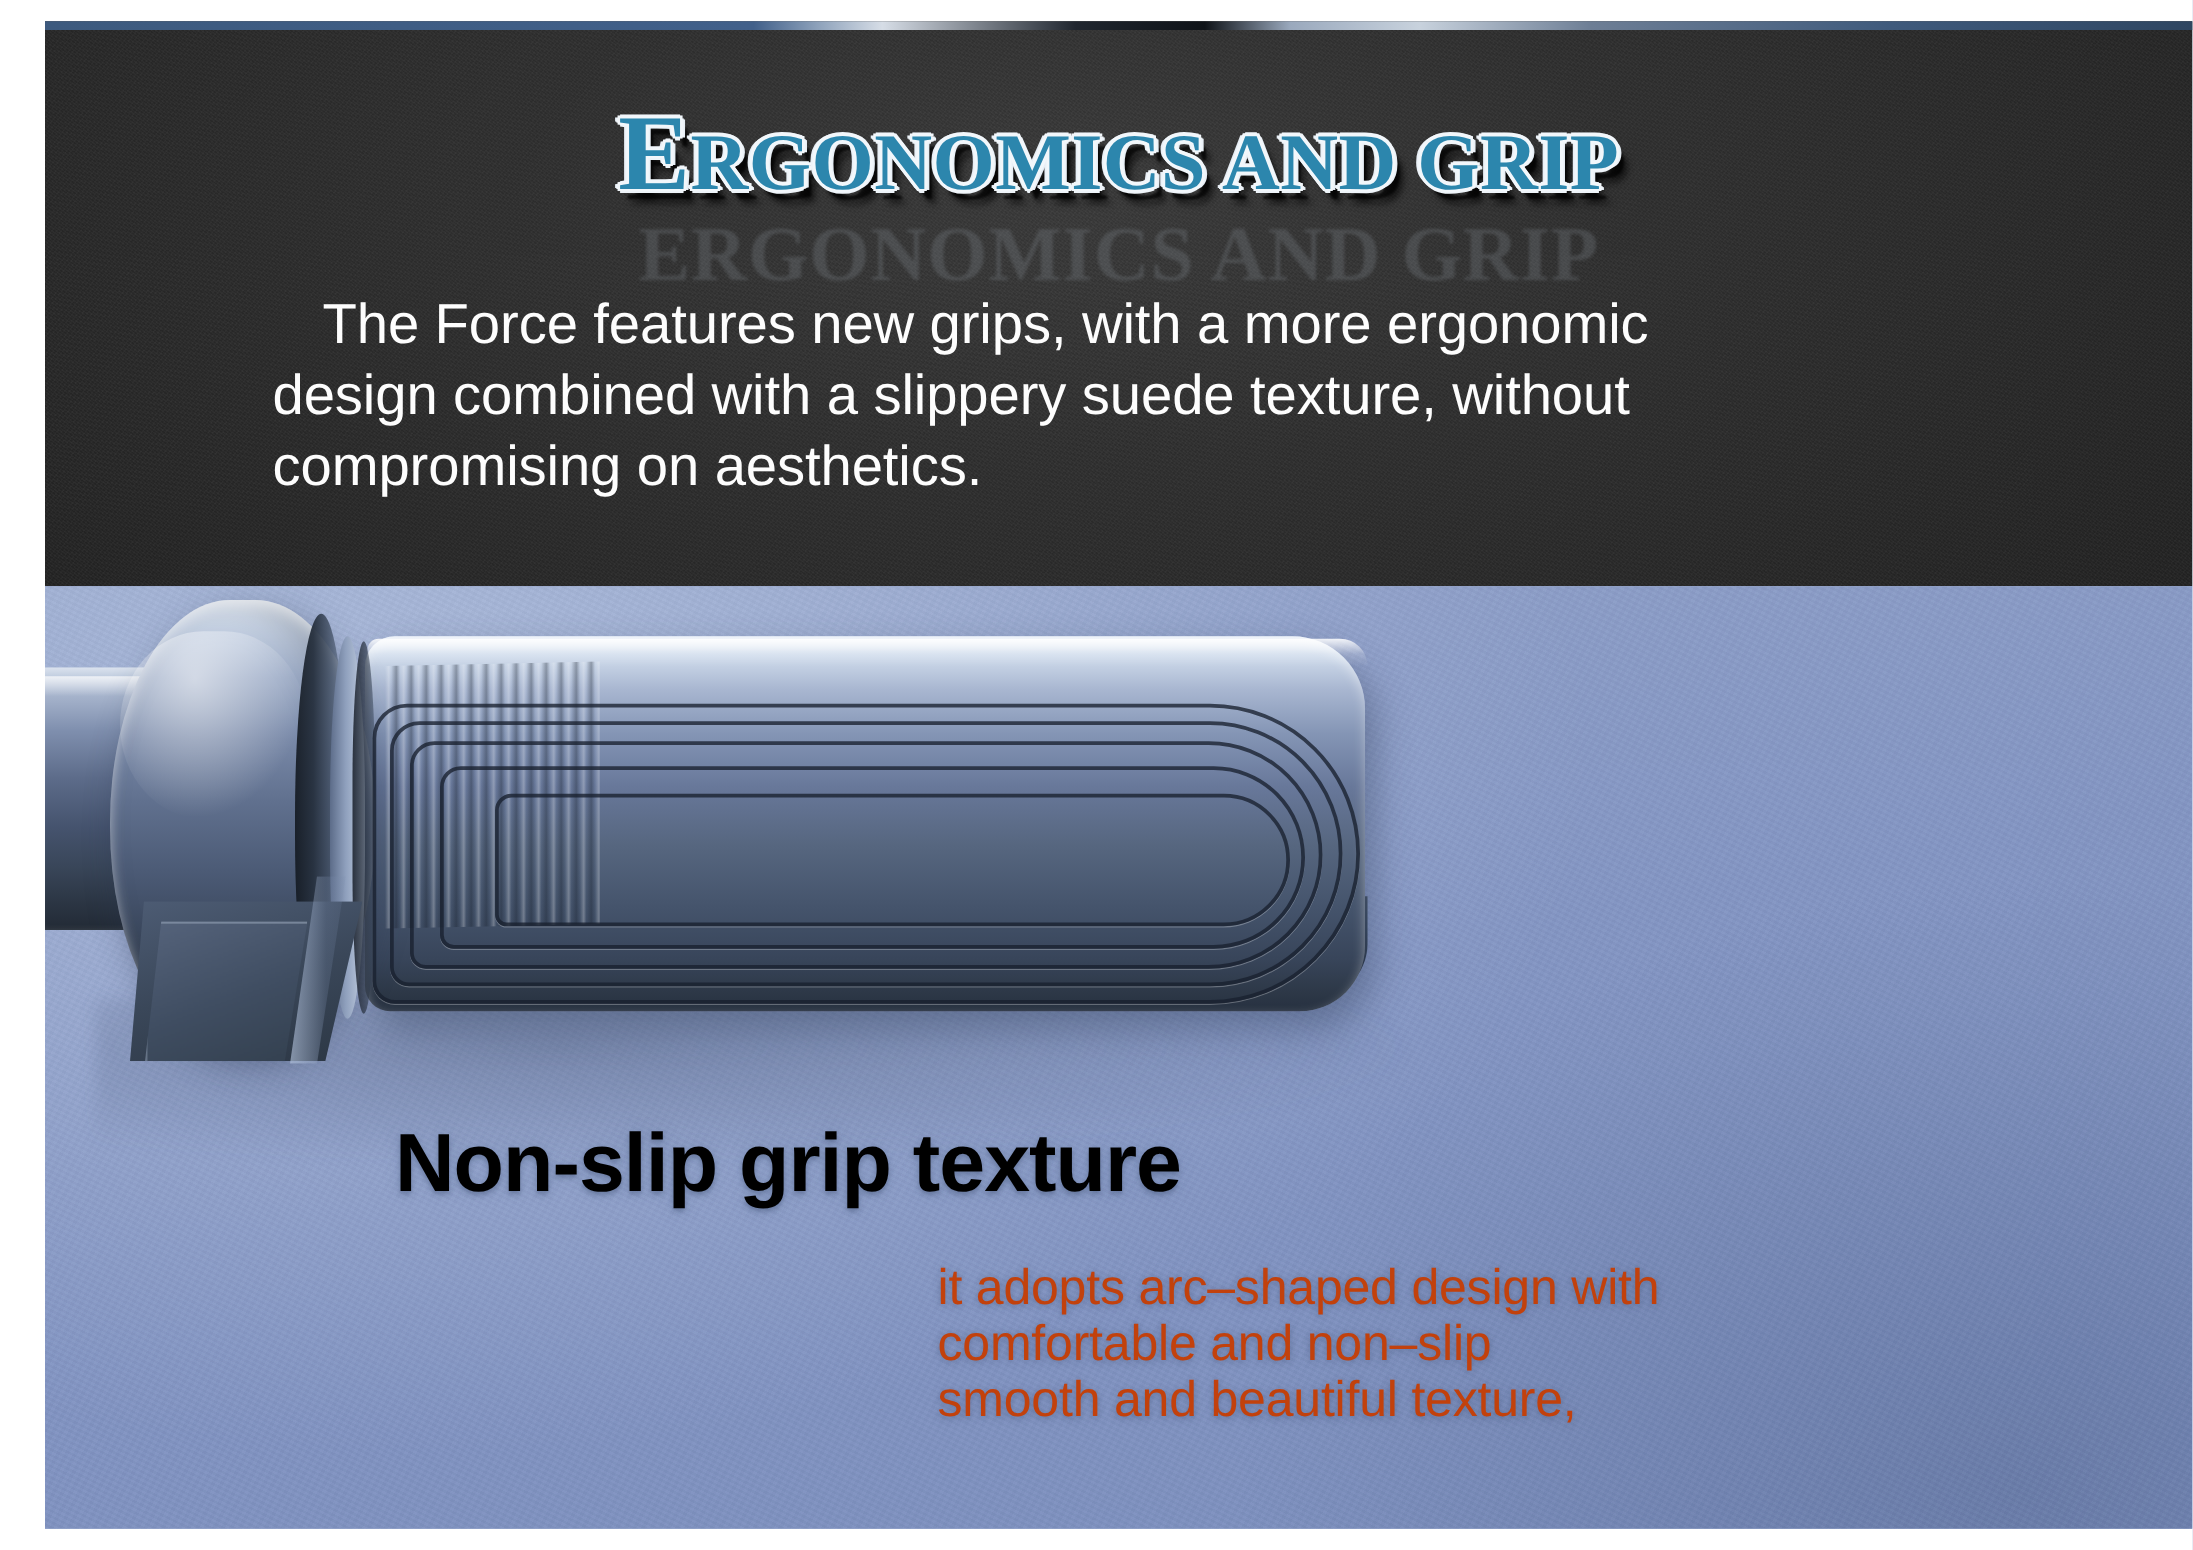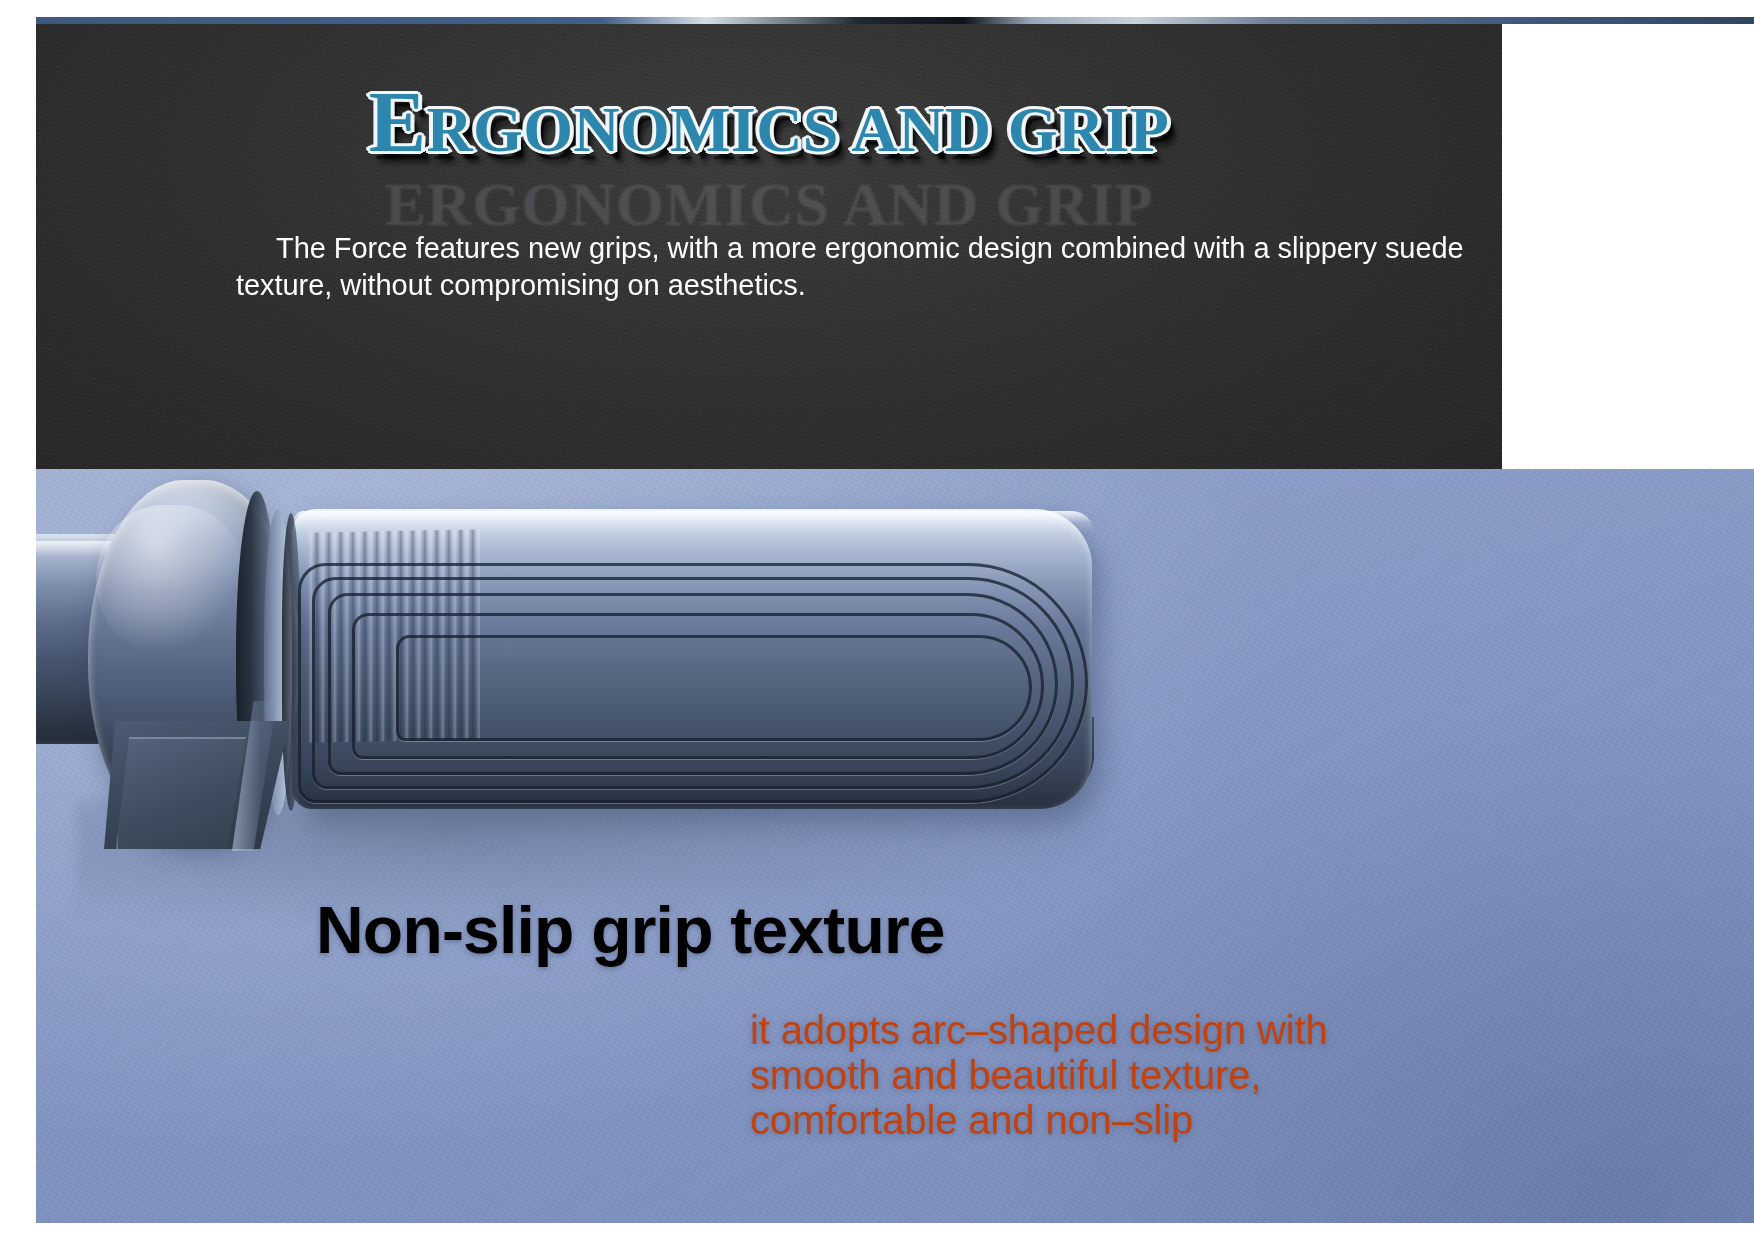--- a/index.html
+++ b/index.html
@@ -18,21 +18,21 @@
     width: 1754px;
     height: 1240px;
     background: #ffffff;
   }
 
   
   .dark-panel {
     position: absolute;
     left: 36px;
     top: 17px;
-    width: 1466px;
+    width: 1718px;
     height: 452px;
     background:
       radial-gradient(ellipse 1100px 500px at 48% 30%, #3a3a3a 0%, #2e2e2e 45%, #232323 100%);
     overflow: hidden;
   }
   
   .dark-panel::after {
     content: "";
     position: absolute;
     inset: 0;
@@ -108,26 +108,25 @@
   }
 
   
   .body-copy {
     position: absolute;
     left: 182px;
     top: 213px;
     width: 1240px;
     z-index: 2;
     font-family: "Liberation Sans Narrow", "Liberation Sans", sans-serif;
-    font-size: 29px;
+    font-size: 45px;
     line-height: 1.27;
     color: #fdfdfd;
     letter-spacing: -0.002em;
     text-indent: 40px;
-    margin-left: 18px;
   }
 
   
   .photo {
     position: absolute;
     left: 36px;
     top: 469px;
     width: 1718px;
     height: 754px;
     background: #8496c4;
@@ -456,17 +455,17 @@
 
     <div class="lever"></div>
     <div class="lever-pad"></div>
     <div class="lever-edge"></div>
   </div>
 
   <div class="photo-heading">Non-slip grip texture</div>
 
   <div class="photo-caption">
     <span>it adopts arc–shaped design with</span>
+    <span>comfortable and non–slip</span>
     <span>smooth and beautiful texture,</span>
-    <span>comfortable and non–slip</span>
   </div>
 
 </div>
 
 </body></html>

